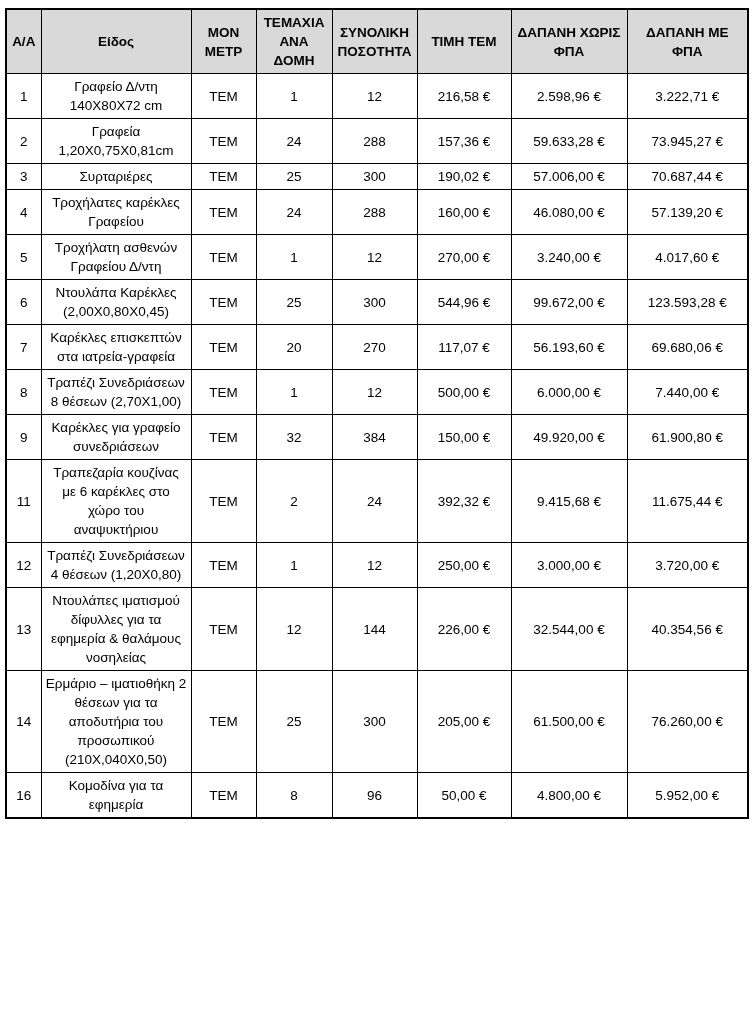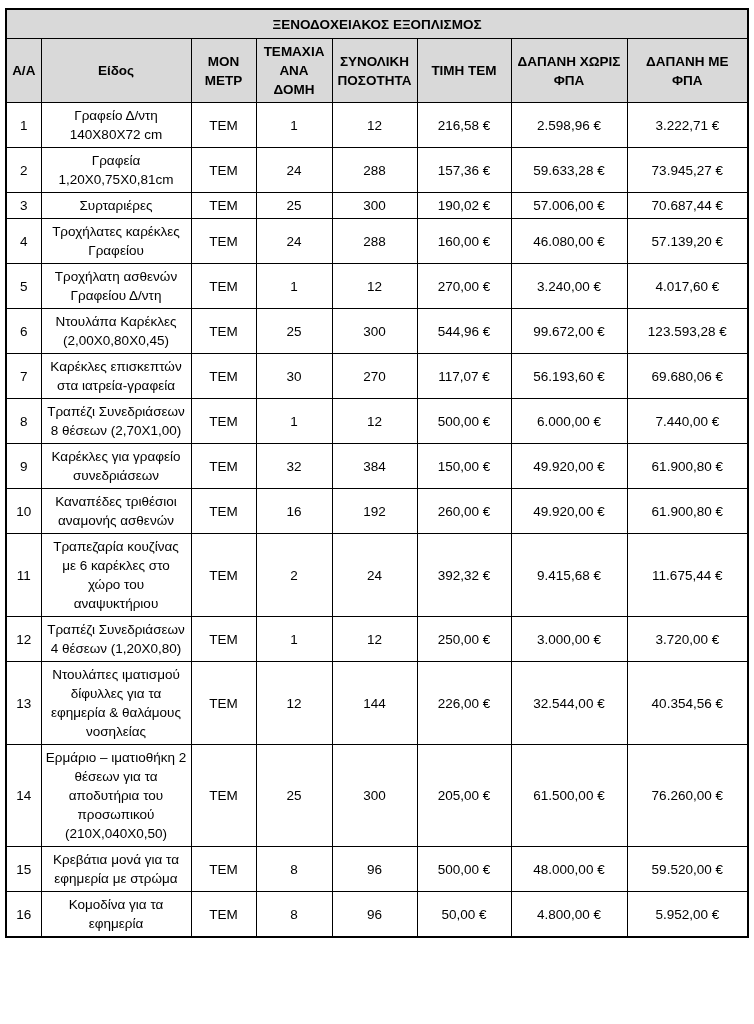--- a/index.html
+++ b/index.html
@@ -66,23 +66,20 @@
       <col class="c-aa">
         <col class="c-item">
         <col class="c-unit">
         <col class="c-per">
       <col class="c-tot">
         <col class="c-pr">
         <col class="c-nv">
         <col class="c-wv">
     </colgroup>
     <thead>
-      <tr>
-        <td class="title-cell" colspan="8">ΞΕΝΟΔΟΧΕΙΑΚΟΣ ΕΞΟΠΛΙΣΜΟΣ</td>
-      </tr>
       <tr class="header-row">
         <th>Α/Α</th>
         <th>Είδος</th>
         <th>ΜΟΝ ΜΕΤΡ</th>
         <th>ΤΕΜΑΧΙΑ ΑΝΑ ΔΟΜΗ</th>
         <th>ΣΥΝΟΛΙΚΗ ΠΟΣΟΤΗΤΑ</th>
         <th>ΤΙΜΗ ΤΕΜ</th>
         <th>ΔΑΠΑΝΗ ΧΩΡΙΣ ΦΠΑ</th>
         <th>ΔΑΠΑΝΗ ΜΕ ΦΠΑ</th>
       </tr>
@@ -151,21 +148,21 @@
     <td>300</td>
     <td>544,96 €</td>
     <td>99.672,00 €</td>
     <td>123.593,28 €</td>
   </tr>
 
   <tr>
     <td>7</td>
     <td>Καρέκλες επισκεπτών στα ιατρεία-γραφεία</td>
     <td>ΤΕΜ</td>
-    <td>30</td>
+    <td>20</td>
     <td>270</td>
     <td>117,07 €</td>
     <td>56.193,60 €</td>
     <td>69.680,06 €</td>
   </tr>
 
   <tr>
     <td>8</td>
     <td>Τραπέζι Συνεδριάσεων 8 θέσεων (2,70X1,00)</td>
     <td>ΤΕΜ</td>
@@ -180,30 +177,20 @@
     <td>9</td>
     <td>Καρέκλες για γραφείο συνεδριάσεων</td>
     <td>ΤΕΜ</td>
     <td>32</td>
     <td>384</td>
     <td>150,00 €</td>
     <td>49.920,00 €</td>
     <td>61.900,80 €</td>
   </tr>
 
-  <tr>
-    <td>10</td>
-    <td>Καναπέδες τριθέσιοι αναμονής ασθενών</td>
-    <td>ΤΕΜ</td>
-    <td>16</td>
-    <td>192</td>
-    <td>260,00 €</td>
-    <td>49.920,00 €</td>
-    <td>61.900,80 €</td>
-  </tr>
 
   <tr>
     <td>11</td>
     <td>Τραπεζαρία κουζίνας με 6 καρέκλες  στο χώρο του αναψυκτήριου</td>
     <td>ΤΕΜ</td>
     <td>2</td>
     <td>24</td>
     <td>392,32 €</td>
     <td>9.415,68 €</td>
     <td>11.675,44 €</td>
@@ -235,30 +222,20 @@
     <td>14</td>
     <td>Ερμάριο – ιματιοθήκη 2 θέσεων για τα αποδυτήρια του προσωπικού (210X,040X0,50)</td>
     <td>ΤΕΜ</td>
     <td>25</td>
     <td>300</td>
     <td>205,00 €</td>
     <td>61.500,00 €</td>
     <td>76.260,00 €</td>
   </tr>
 
-  <tr>
-    <td>15</td>
-    <td>Κρεβάτια μονά για τα εφημερία με στρώμα</td>
-    <td>ΤΕΜ</td>
-    <td>8</td>
-    <td>96</td>
-    <td>500,00 €</td>
-    <td>48.000,00 €</td>
-    <td>59.520,00 €</td>
-  </tr>
 
   <tr>
     <td>16</td>
     <td>Κομοδίνα για τα εφημερία</td>
     <td>ΤΕΜ</td>
     <td>8</td>
     <td>96</td>
     <td>50,00 €</td>
     <td>4.800,00 €</td>
     <td>5.952,00 €</td>

